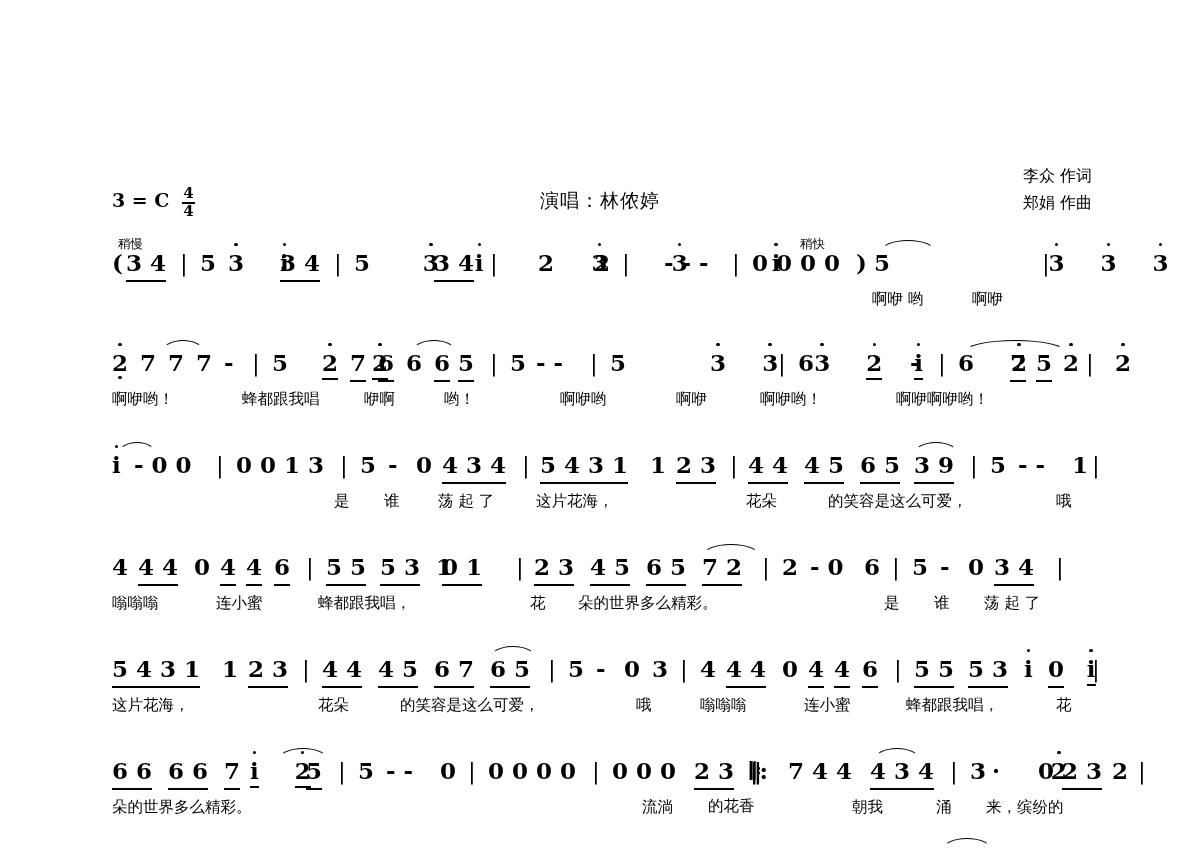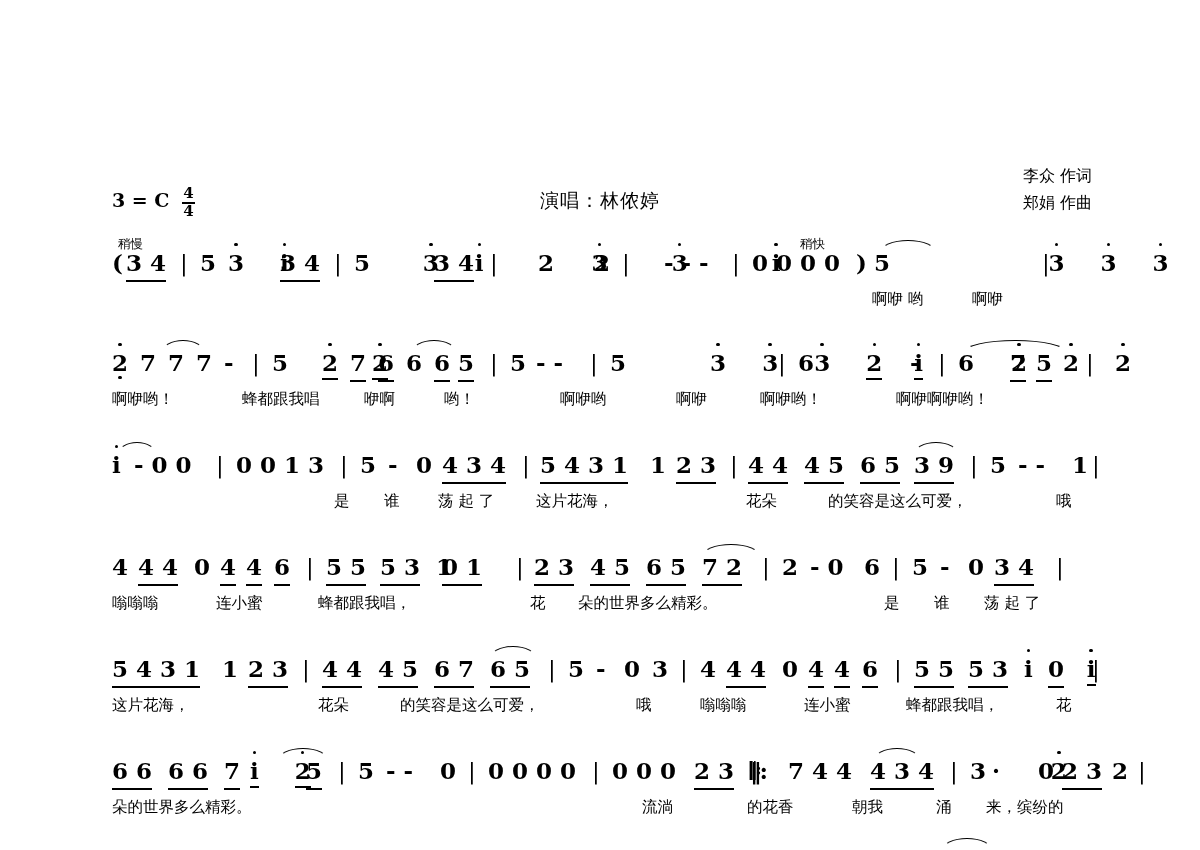--- a/index.html
+++ b/index.html
@@ -401,21 +401,21 @@
       <span class="n" style="left:880px;">·</span>
       <span class="n dotup" style="left:898px;">2</span>
       <span class="n" style="left:926px;">0</span>
       <span class="n beam" style="left:950px;">2 3</span>
       <span class="n" style="left:1000px;">2</span>
       <span class="n bar" style="left:1026px;">|</span>
     </div>
     <div class="lyr">
       <span class="l" style="left:0px;">朵的世界多么精彩。</span>
       <span class="l" style="left:530px;">流淌</span>
-      <span class="l" style="left:635px;">的花香</span>
+      <span class="l" style="left:596px;font-family:Liberation Mono, monospace;">的花香</span>
       <span class="l" style="left:740px;">朝我</span>
       <span class="l" style="left:824px;">涌</span>
       <span class="l" style="left:874px;">来，缤纷的</span>
     </div>
   </div>
 
   <div class="system" style="top:838px; height:12px; overflow:hidden;">
     <div class="notes">
       <span class="slur" style="left:830px; top:0px; width:48px;"></span>
     </div>

